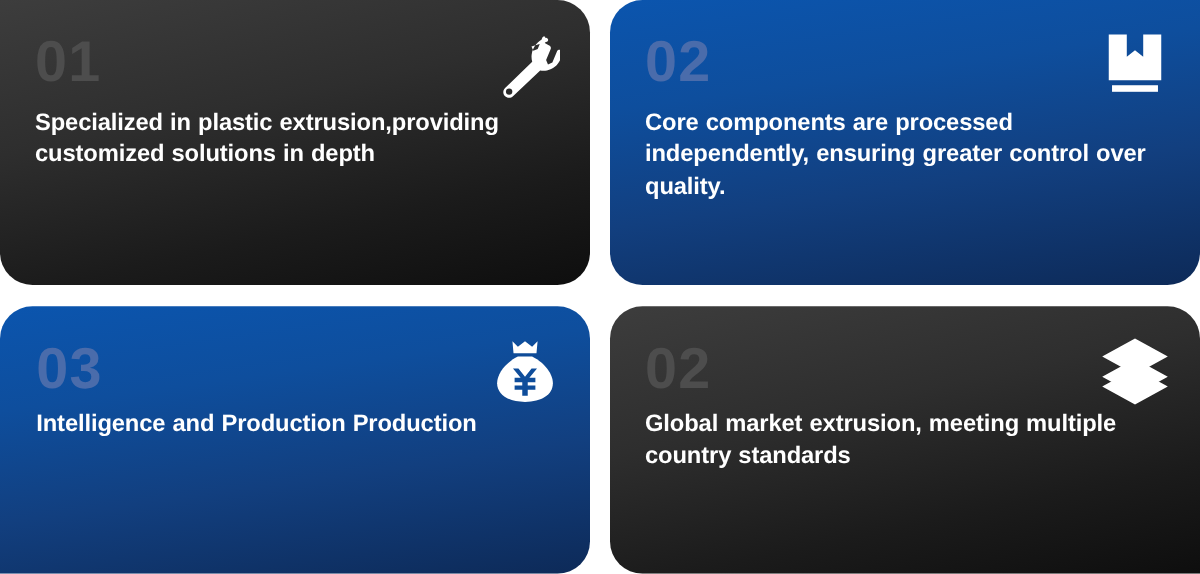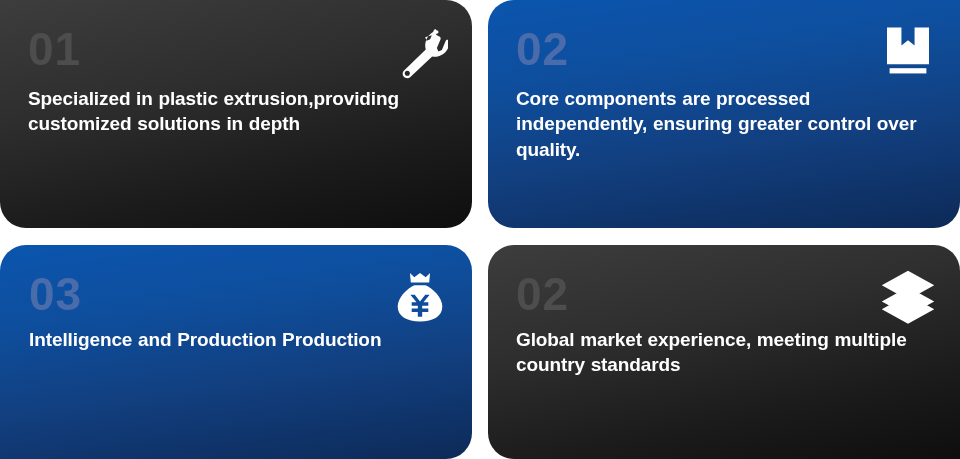--- a/index.html
+++ b/index.html
@@ -130,16 +130,16 @@
 
   <div class="card theme-dark pos-br row2">
     <div class="card-icon">
       <svg viewBox="0 0 64 64" aria-hidden="true">
         <path d="M32 2 L62 18.5 L32 35 L2 18.5 Z M32 9.5 L48.5 18.5 L32 27.5 L15.5 18.5 Z"></path>
         <path d="M32 20.5 L62 37 L32 53.5 L2 37 Z M32 28 L48.5 37 L32 46 L15.5 37 Z"></path>
         <path d="M32 29.5 L62 46 L32 62.5 L2 46 Z M32 37 L48.5 46 L32 55 L15.5 46 Z"></path>
       </svg>
     </div>
     <div class="card-number">02</div>
-    <p class="card-text">Global market experience, meeting multiple country standards</p>
+    <p class="card-text">Global market extrusion, meeting multiple country standards</p>
   </div>
 
 </div>
 
 </body></html>

